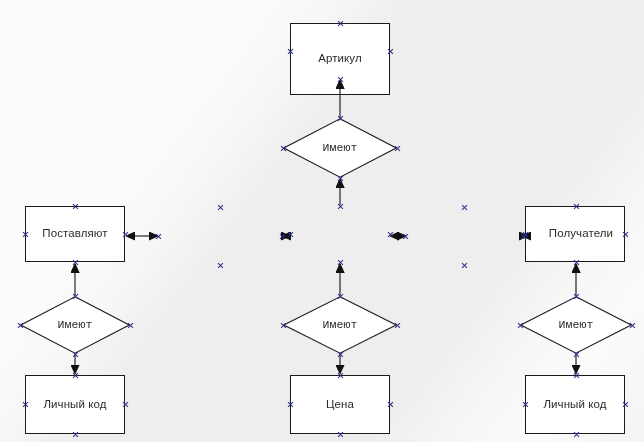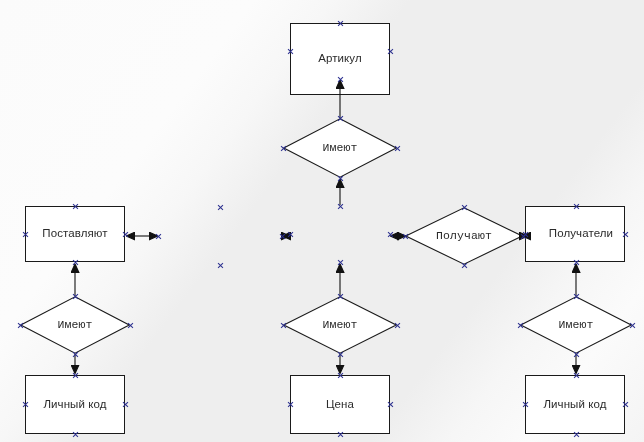--- a/index.html
+++ b/index.html
@@ -166,26 +166,20 @@
   </div>
 
   <div class="node rel" style="left:283px; top:118px; width:114px; height:60px;">
     <svg class="diamond-svg" viewBox="0 0 114 60" preserveAspectRatio="none">
       <polygon points="57,0.8 113.2,30 57,59.2 0.8,30" fill="#ffffff" stroke="#1a1a1a" stroke-width="1.1" vector-effect="non-scaling-stroke"></polygon>
     </svg>
     <span class="rel-label">Имеют</span>
   </div>
 
 
-  <div class="node rel" style="left:405px; top:207px; width:118px; height:58px;">
-    <svg class="diamond-svg" viewBox="0 0 118 58" preserveAspectRatio="none">
-      <polygon points="59,0.8 117.2,29 59,57.2 0.8,29" fill="#ffffff" stroke="#1a1a1a" stroke-width="1.1" vector-effect="non-scaling-stroke"></polygon>
-    </svg>
-    <span class="rel-label">Получают</span>
-  </div>
 
   <div class="node rel" style="left:20px; top:296px; width:110px; height:58px;">
     <svg class="diamond-svg" viewBox="0 0 110 58" preserveAspectRatio="none">
       <polygon points="55,0.8 109.2,29 55,57.2 0.8,29" fill="#ffffff" stroke="#1a1a1a" stroke-width="1.1" vector-effect="non-scaling-stroke"></polygon>
     </svg>
     <span class="rel-label">Имеют</span>
   </div>
 
   <div class="node rel" style="left:283px; top:296px; width:114px; height:58px;">
     <svg class="diamond-svg" viewBox="0 0 114 58" preserveAspectRatio="none">

